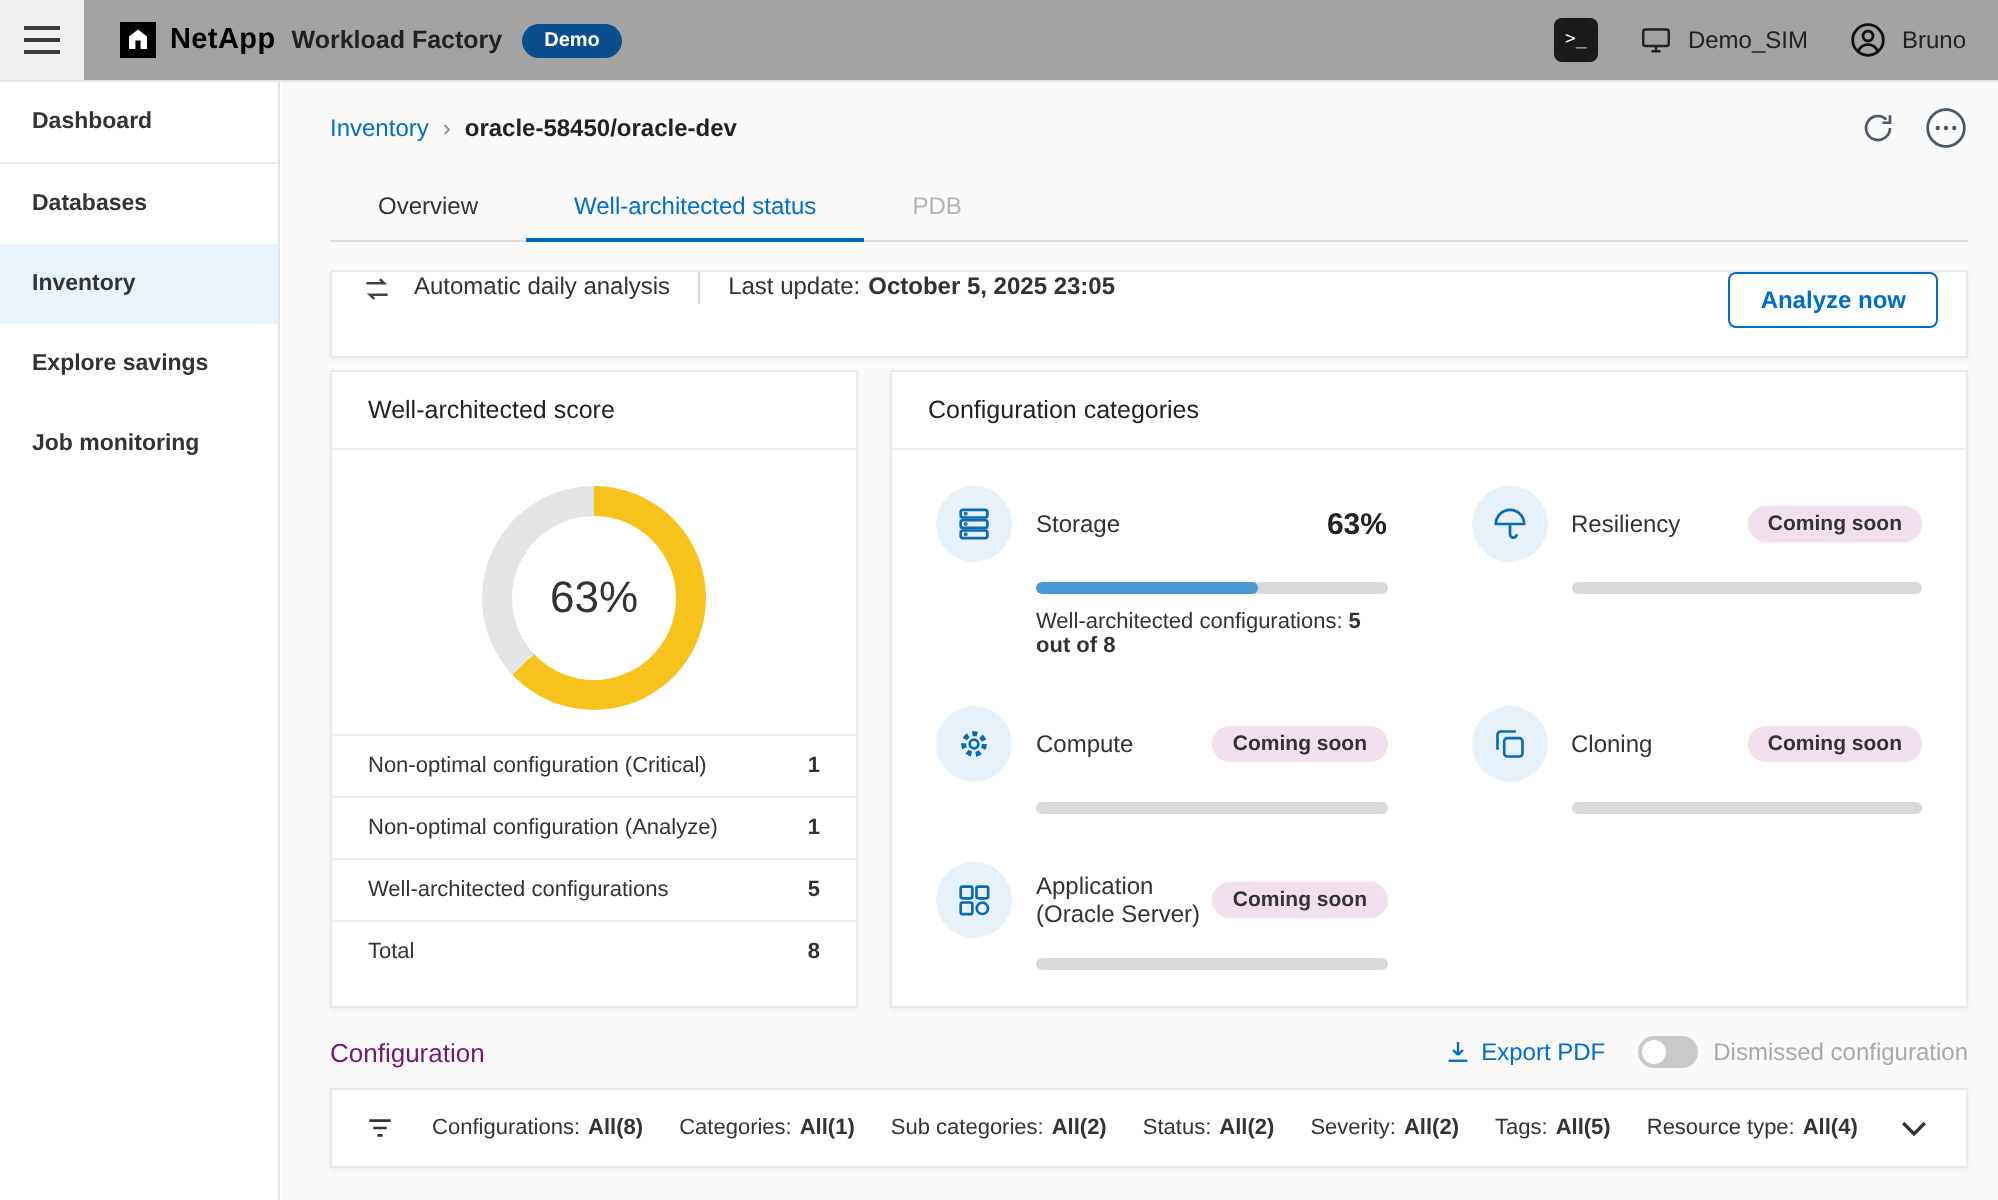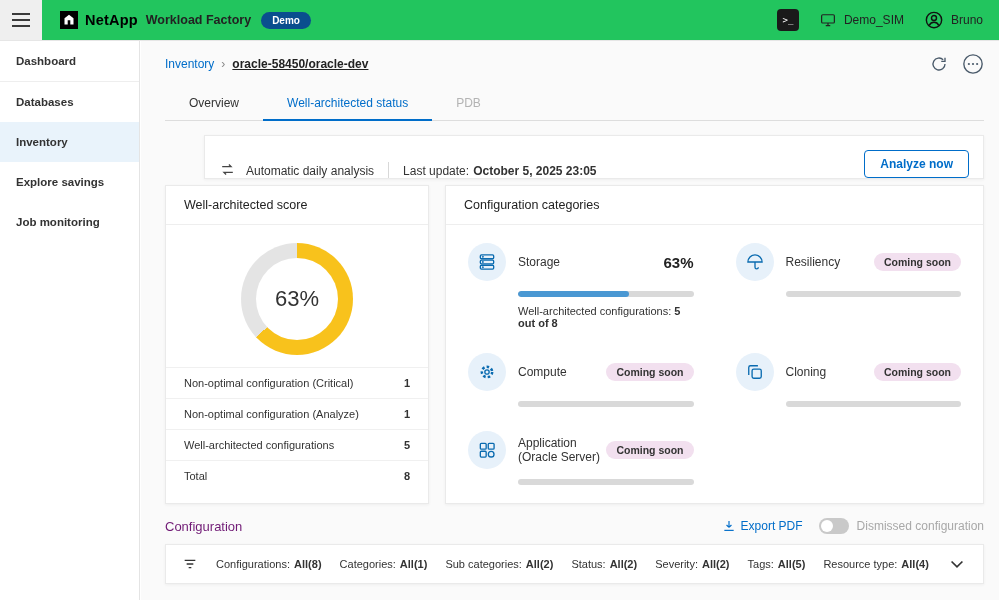--- a/index.html
+++ b/index.html
@@ -1,20 +1,20 @@
 <!DOCTYPE html>
 <html><head>
 <meta charset="utf-8">
 <style>
   * { margin:0; padding:0; box-sizing:border-box; }
   html,body { width:999px; height:600px; overflow:hidden; background:#fff;
     font-family:"Liberation Sans", sans-serif; color:#333; font-size:12px; }
 
   
-  .topbar { height:41px; display:flex; align-items:center; border-bottom:1px solid #e6e6e6; background:#22c55e; }
+  .topbar { height:41px; display:flex; align-items:center; border-bottom:1px solid #e6e6e6; background:#a3a3a3; }
   .hamburger { width:42px; height:40px; background:#efefef; display:flex; flex-direction:column;
     justify-content:center; align-items:center; gap:4px; cursor:pointer; }
   .hamburger i { display:block; width:18px; height:2px; background:#3a3a3a; }
   .brand { display:flex; align-items:center; margin-left:18px; gap:7px; }
   .brand-name { font-weight:bold; font-size:14.5px; color:#000; letter-spacing:.2px; }
   .product { font-weight:bold; font-size:12.5px; color:#222; margin-left:8px; }
   .demo-badge { margin-left:10px; background:#0A4E8E; color:#fff; font-size:10px; font-weight:bold;
     padding:3px 11px; border-radius:10px; }
   .topbar-right { margin-left:auto; display:flex; align-items:center; gap:20px; padding-right:16px; }
   .term-icon { width:22px; height:22px; background:#1a1a1a; border-radius:4px; color:#fff;
@@ -28,32 +28,32 @@
   .side-item:first-child { border-bottom:1px solid #eee; }
   .side-item.active { background:#e9f3fb; }
 
   
   .main { position:absolute; top:41px; left:141px; right:0; bottom:0; background:#fafafa;
     padding:0 15px 0 24px; overflow:hidden; }
 
   .crumb-row { margin-top:12px; display:flex; align-items:center; }
   .crumb-link { color:#006DC9; cursor:pointer; }
   .crumb-sep { margin:0 7px; color:#888; }
-  .crumb-cur { font-weight:bold; color:#222;text-decoration:underline; }
+  .crumb-cur { font-weight:bold; color:#222; }
   .crumb-actions { margin-left:auto; display:flex; align-items:center; gap:14px; }
   .icon-btn { cursor:pointer; display:flex; align-items:center; }
 
   .tabs { margin-top:12px; display:flex; border-bottom:1px solid #ddd; }
   .tab { padding:9px 24px; cursor:pointer; color:#333; }
   .tab.active { color:#006DC9; border-bottom:2px solid #006DC9; margin-bottom:-1px; }
   .tab.disabled { color:#b3b3b3; }
 
   .panel { background:#fff; border:1px solid #eaeaea; box-shadow:0 1px 3px rgba(0,0,0,.05); }
 
-  .analysis { margin-top:14px; height:44px; display:flex; align-items:flex-end; padding:0 14px;margin-left:39px; }
+  .analysis { margin-top:14px; height:44px; display:flex; align-items:flex-start; padding:0 14px; }
   .analysis .vsep { width:1px; height:16px; background:#d8d8d8; margin:0 14px; }
   .analysis .date { font-weight:bold; margin-left:4px; }
   .analyze-btn { margin-left:auto; background:#fff; border:1px solid #006DC9; color:#006DC9;
     font-weight:600; font-size:12px; padding:6px 15px; border-radius:4px; cursor:pointer; }
 
   .cards { margin-top:6px; display:flex; gap:16px; align-items:stretch; }
   .card-title { padding:12px 18px; font-size:12.5px; color:#222; border-bottom:1px solid #eee; }
 
   .score-card { width:264px; flex:none; }
   .donut-wrap { display:flex; justify-content:center; padding:18px 0 12px; }

